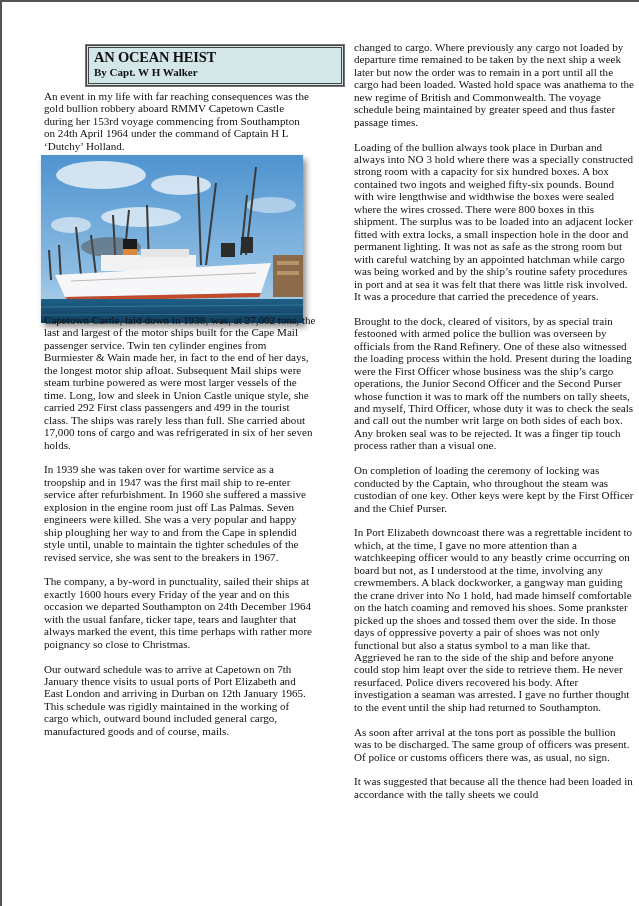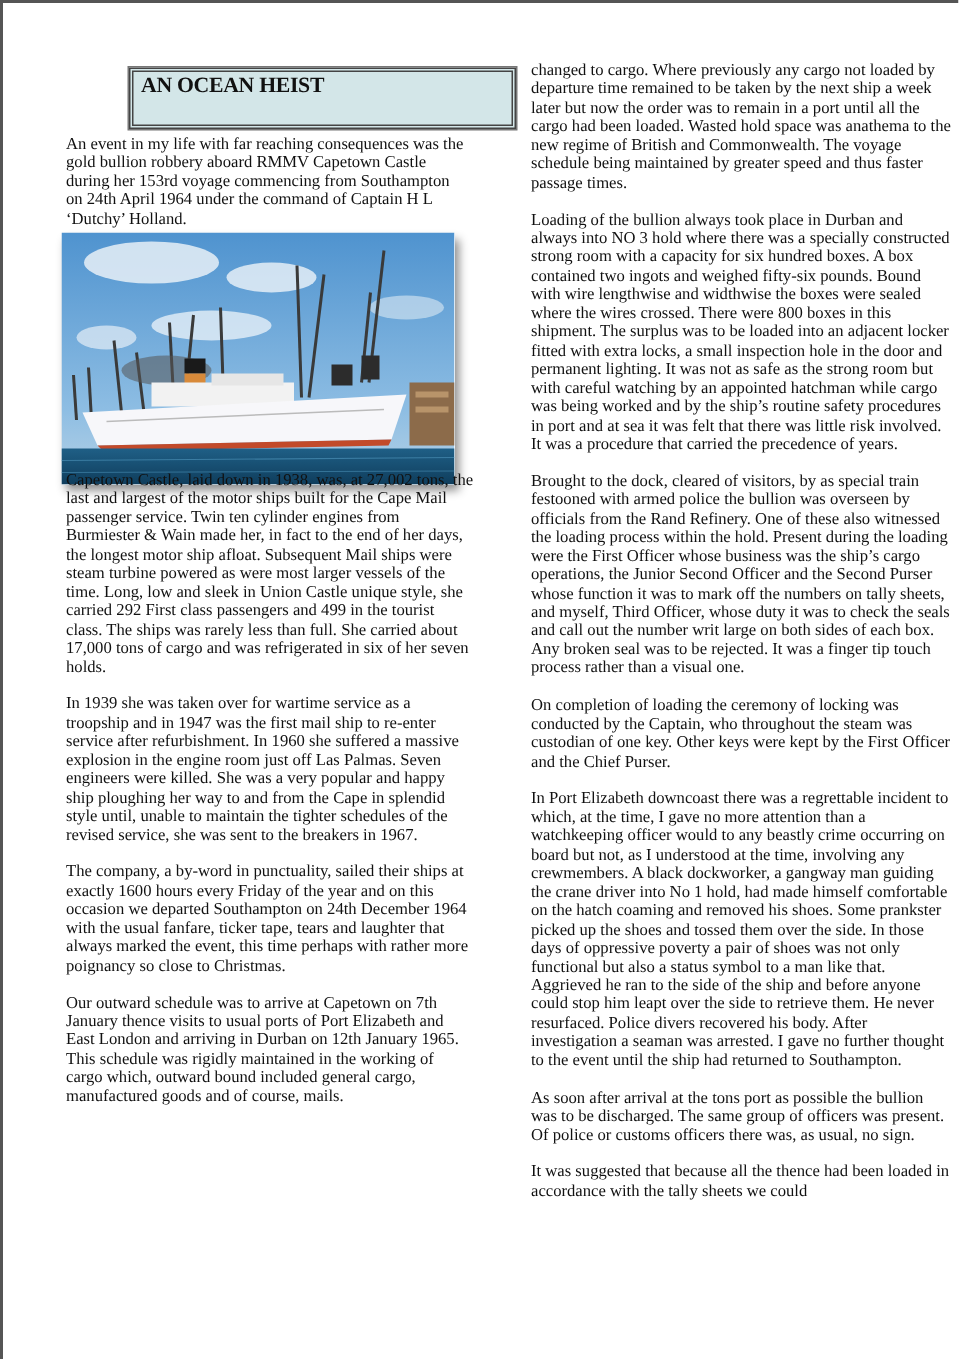--- a/index.html
+++ b/index.html
@@ -32,20 +32,21 @@
   .photo-wrap svg { display: block; }
   .left-body { position: absolute; left: 42px; top: 312px; width: 272px; }
 </style>
 </head>
 <body>
 
 <div class="page">
 
   <div class="title-box">
     <div class="t">AN OCEAN HEIST</div>
+    <div class="b">By Capt. W H Walker</div>
   </div>
 
   <div class="col intro">
     <p>An event in my life with far reaching consequences was the gold bullion robbery aboard RMMV Capetown Castle during her 153rd voyage commencing from Southampton on 24th April 1964 under the command of Captain H L ‘Dutchy’ Holland.</p>
   </div>
 
   <div class="photo-wrap" title="Photograph of the RMMV Capetown Castle moored at a dockside with cranes">
     <svg width="262" height="168" viewBox="0 0 262 168">
       <defs>
         <linearGradient id="sky" x1="0" y1="0" x2="0" y2="1">

